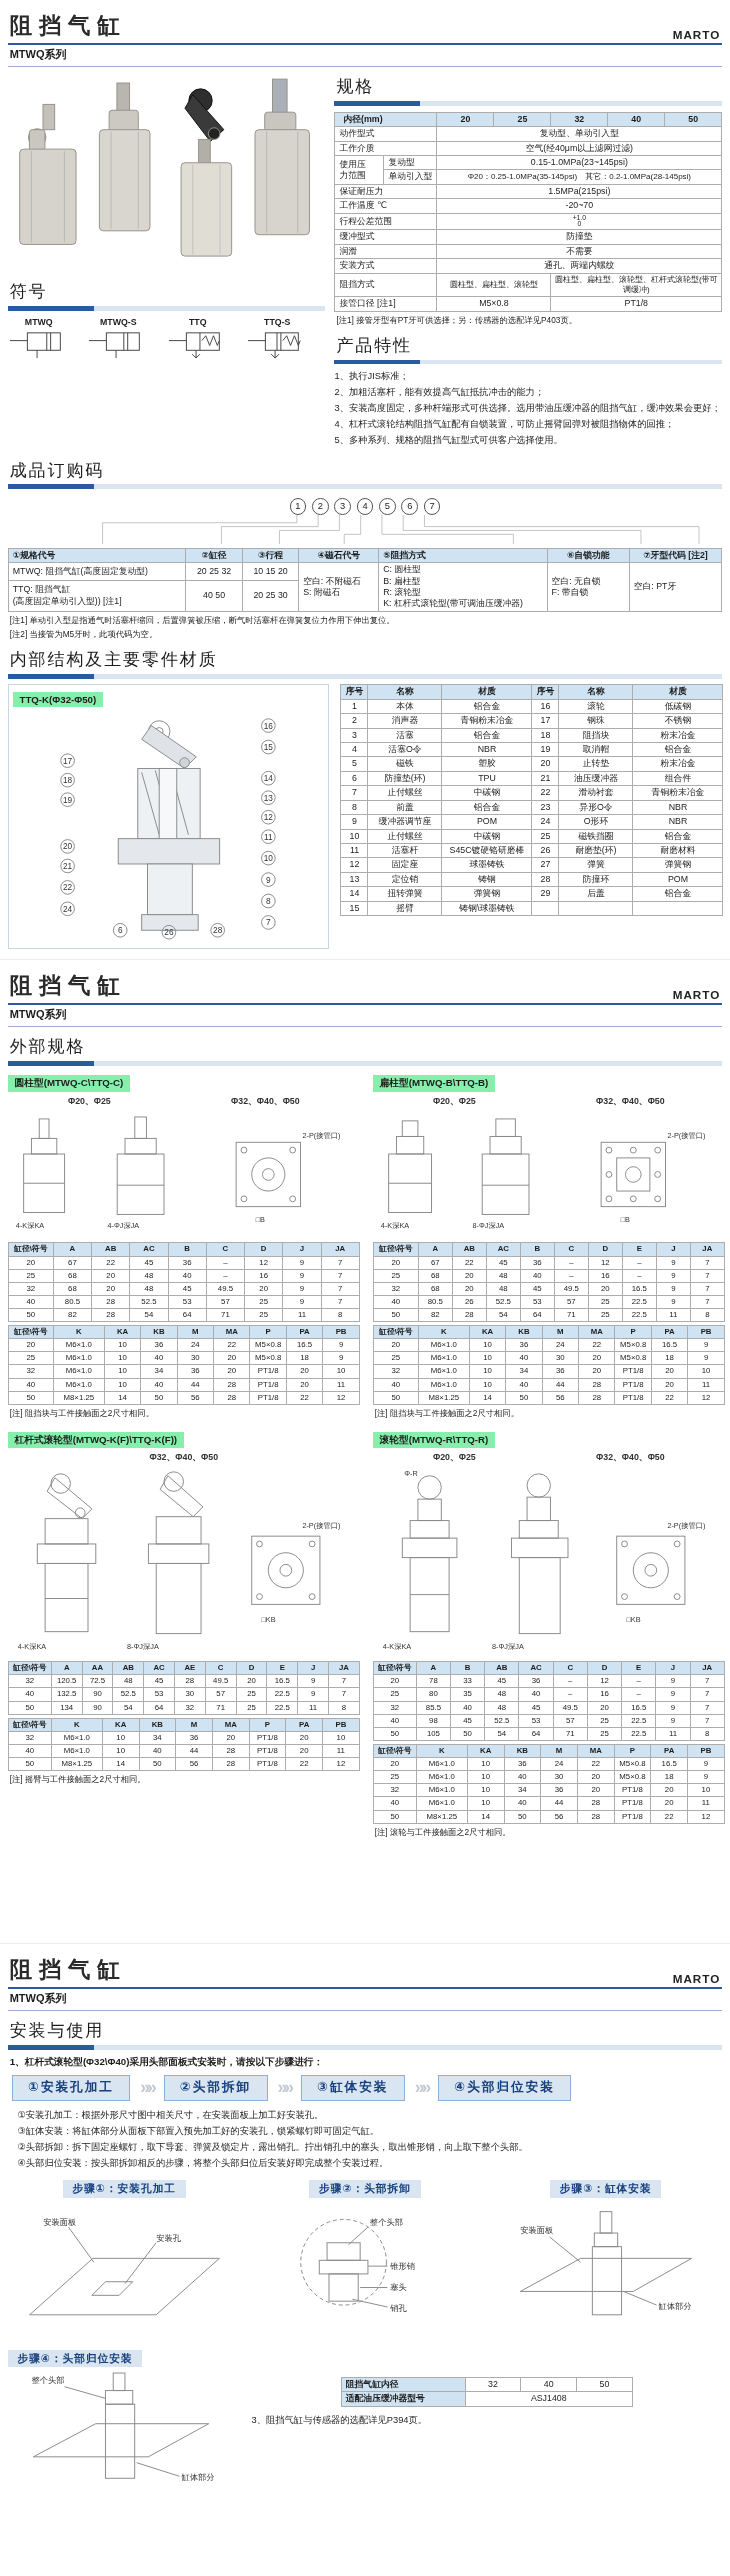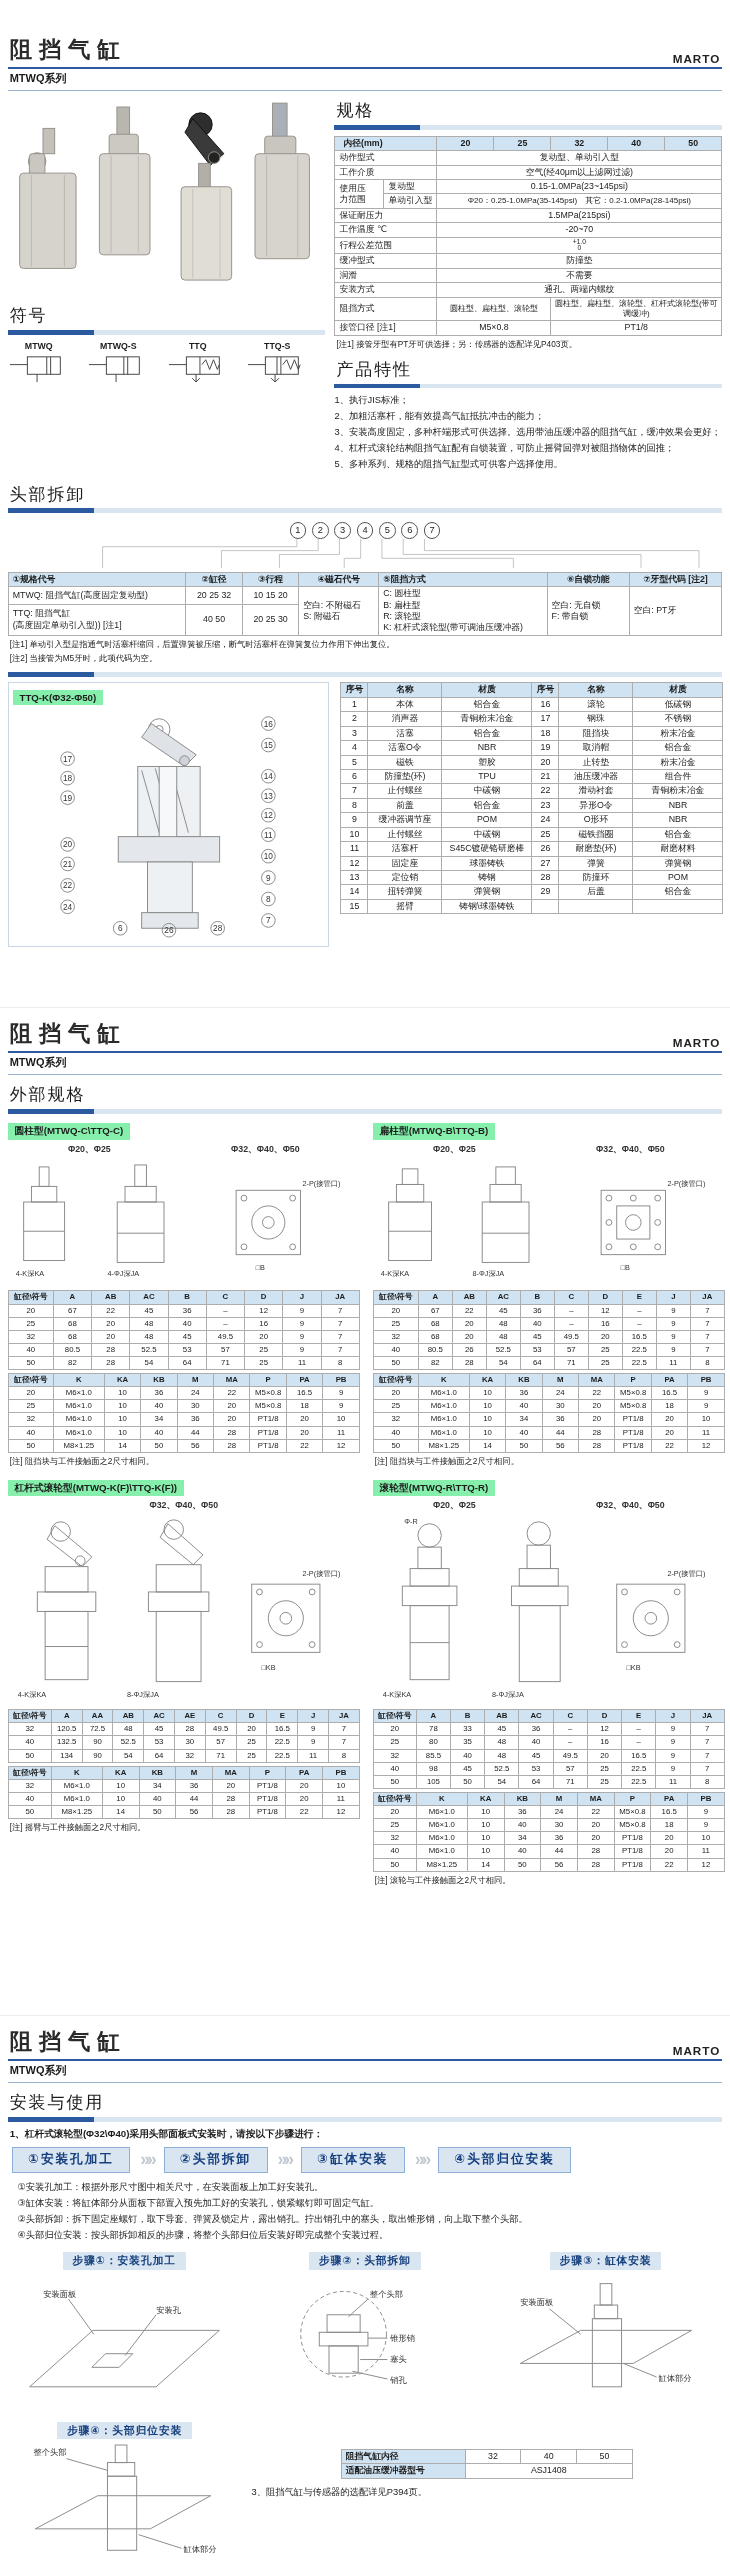--- a/index.html
+++ b/index.html
@@ -1,17 +1,17 @@
 <!DOCTYPE html>
 <html><head>
 <meta charset="utf-8">
 <style>
   html,body{margin:0;padding:0;background:#fff;}
   body{width:730px;font-family:"Liberation Sans","DejaVu Sans",sans-serif;color:#1c1c1c;}
-  .page{width:730px;box-sizing:border-box;padding:9.7px 7.8px 0 7.8px;background:#fff;overflow:hidden;position:relative;margin-top:24px;}
+  .page{width:730px;box-sizing:border-box;padding:9.7px 7.8px 0 7.8px;background:#fff;overflow:hidden;position:relative;}
   .p1{height:959px;} .p2{height:984px;border-top:1.9px solid #ececec;} .p3{height:633px;border-top:1.9px solid #ececec;}
   .hdr{display:flex;justify-content:space-between;align-items:flex-end;border-bottom:2.9px solid #2b5aa0;padding:0 1.9px 1.9px 1.9px;}
   .hdr .t{font-size:22.4px;font-weight:bold;letter-spacing:6.8px;color:#2a2a2a;}
   .hdr .b{font-size:11.7px;font-weight:bold;letter-spacing:1px;color:#222;}
   .series{font-size:11px;font-weight:bold;padding:2.9px 1.9px 3.9px 1.9px;border-bottom:1px solid #9ab2cf;margin-bottom:7.8px;}
   .sec{margin:7.8px 0 3.9px 0;}
   .st{font-size:17px;font-weight:normal;letter-spacing:1.9px;margin:0 0 2.9px 1.9px;}
   .bar{height:4.9px;background:#d9e5f1;position:relative;margin-bottom:5.8px;}
   .bar:before{content:"";position:absolute;left:0;top:0;width:86px;height:4.9px;background:#2b5aa0;}
   .row1{display:flex;gap:9.7px;}
@@ -236,21 +236,21 @@
             <div class="feat">2、加粗活塞杆，能有效提高气缸抵抗冲击的能力；</div>
             <div class="feat">3、安装高度固定，多种杆端形式可供选择。选用带油压缓冲器的阻挡气缸，缓冲效果会更好；</div>
             <div class="feat">4、杠杆式滚轮结构阻挡气缸配有自锁装置，可防止摇臂回弹对被阻挡物体的回推；</div>
             <div class="feat">5、多种系列、规格的阻挡气缸型式可供客户选择使用。</div>
           </div>
       </div>
     </div>
   </div>
 
   <div class="sec">
-    <div class="st">头部拆卸</div>
+    <div class="st">成品订购码</div>
     <div class="bar"></div>
     <div class="balrow">
       
     <span class="bal">1</span><span class="bal">2</span><span class="bal">3</span><span class="bal">4</span><span class="bal">5</span><span class="bal">6</span><span class="bal">7</span></div>
     <svg width="715" height="29" viewBox="0 0 734 30">
       <g stroke="#b4b4b4" fill="none" stroke-width="0.8">
         <polyline points="296,0 296,8 95,8 95,30"></polyline>
           <polyline points="318,0 318,12 218,12 218,30"></polyline>
         <polyline points="340,0 340,16 278,16 278,30"></polyline>
           <polyline points="362,0 362,20 345,20 345,30"></polyline>
@@ -299,20 +299,21 @@
         <td>40 50</td>
         <td>20 25 30</td>
       </tr>
     </tbody>
       </table>
     <div class="nt">[注1] 单动引入型是指通气时活塞杆缩回，后置弹簧被压缩，断气时活塞杆在弹簧复位力作用下伸出复位。</div>
     <div class="nt">[注2] 当接管为M5牙时，此项代码为空。</div>
   </div>
 
   <div class="sec">
+    <div class="st">内部结构及主要零件材质</div>
     <div class="bar"></div>
     <div style="display:flex;gap:11.7px;margin-top:3.9px;">
       <div style="width:321px;flex:none;border:1px solid #c9d6e4;padding:3.9px;box-sizing:border-box;">
         <span class="chip">TTQ-K(Φ32-Φ50)</span>
         <svg width="308" height="230" viewBox="0 0 316 236">
           <g stroke="#8a8a8a" fill="none" stroke-width="1">
             <circle cx="150" cy="22" r="11"></circle>
               <circle cx="150" cy="22" r="4"></circle>
             <polygon points="142,16 188,48 176,60 132,30" fill="#dfe3e8"></polygon>
             <circle cx="176" cy="54" r="5" fill="#cfd4da"></circle>
@@ -1357,21 +1358,21 @@
         </g>
         <g font-size="8.5" fill="#333">
           <text x="30" y="36">安装面板</text>
           <text x="172" y="114">缸体部分</text>
         </g>
       </svg>
     </div>
   </div>
 
   <div style="display:flex;gap:9.7px;align-items:flex-start;">
-    <div style="width:234px;flex:none;text-align:center;">
+    <div style="width:234px;flex:none;text-align:left;">
       <span class="stept">步骤④：头部归位安装</span>
       <svg width="229" height="129" viewBox="0 0 235 132">
         <g stroke="#8a8a8a" fill="none">
           <rect x="108" y="6" width="12" height="18"></rect>
             <rect x="100" y="24" width="28" height="14"></rect>
           <polygon points="26,92 90,58 206,58 144,92"></polygon>
           <rect x="100" y="38" width="30" height="76"></rect>
           <line x1="58" y1="20" x2="100" y2="32"></line>
             <line x1="176" y1="112" x2="132" y2="98"></line>
         </g>

